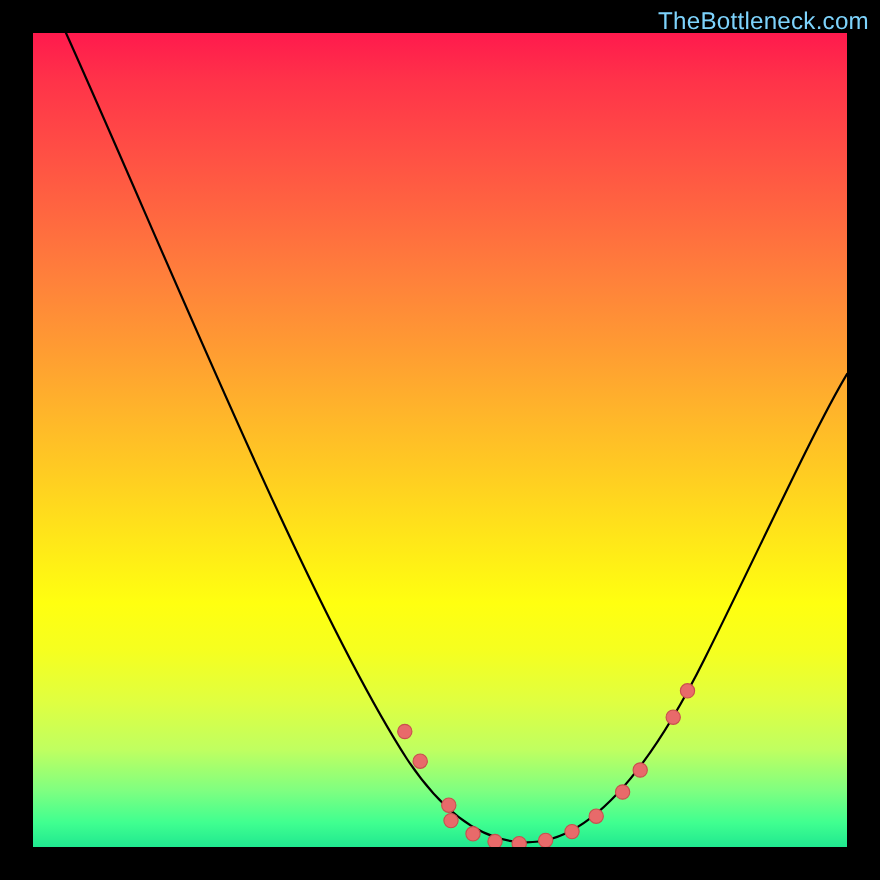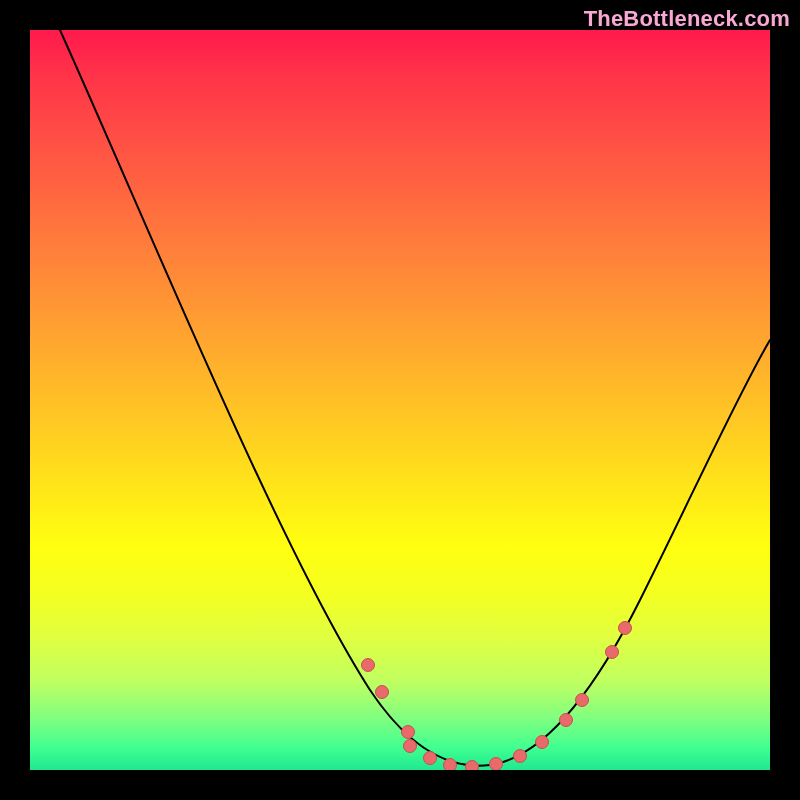--- a/index.html
+++ b/index.html
@@ -33,23 +33,23 @@
       #c0ff60 88%,
       #80ff80 93%,
       #40ff90 97%,
       #20e890 100%
     );
   }
   .watermark {
     position: absolute;
     top: 6px;
     right: 10px;
-    color: #f9a8d4;
+    color: #7dd3fc;
     font-size: 22px;
-    font-weight: 700;
+    font-weight: 400;
     letter-spacing: 0.2px;
     z-index: 10;
   }
   svg.plot {
     position: absolute;
     left: 30px;
     top: 30px;
     width: 740px;
     height: 740px;
     z-index: 5;

